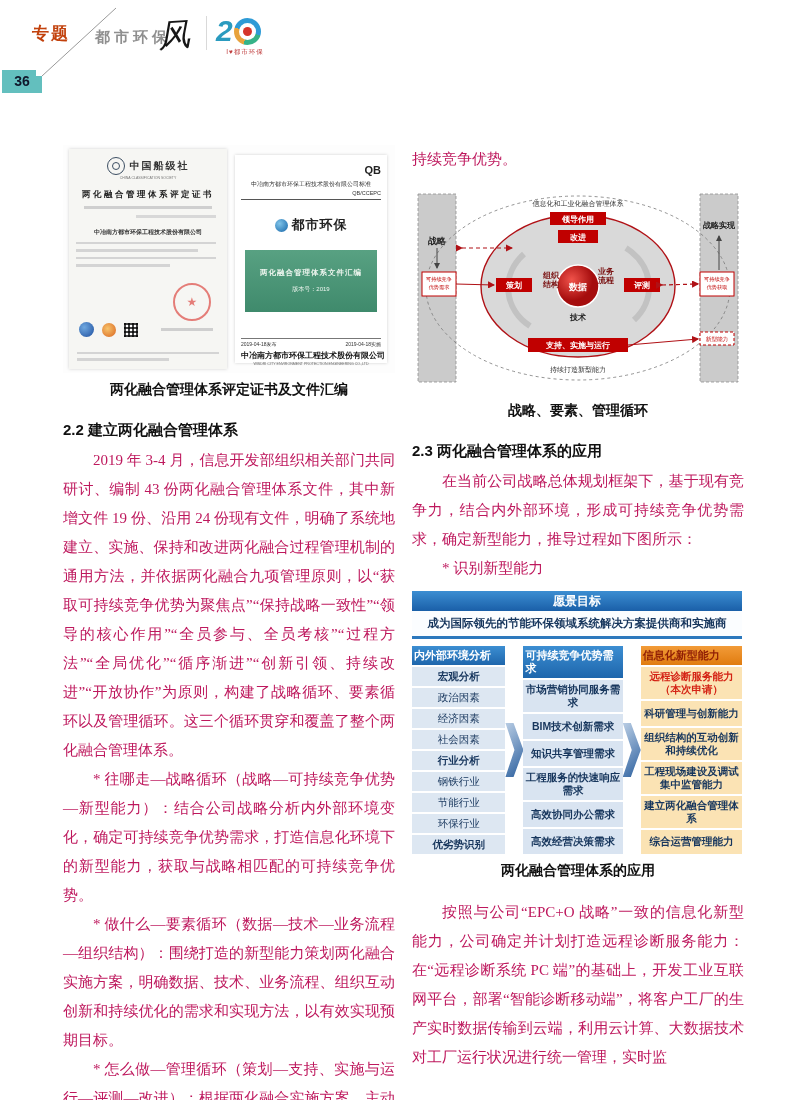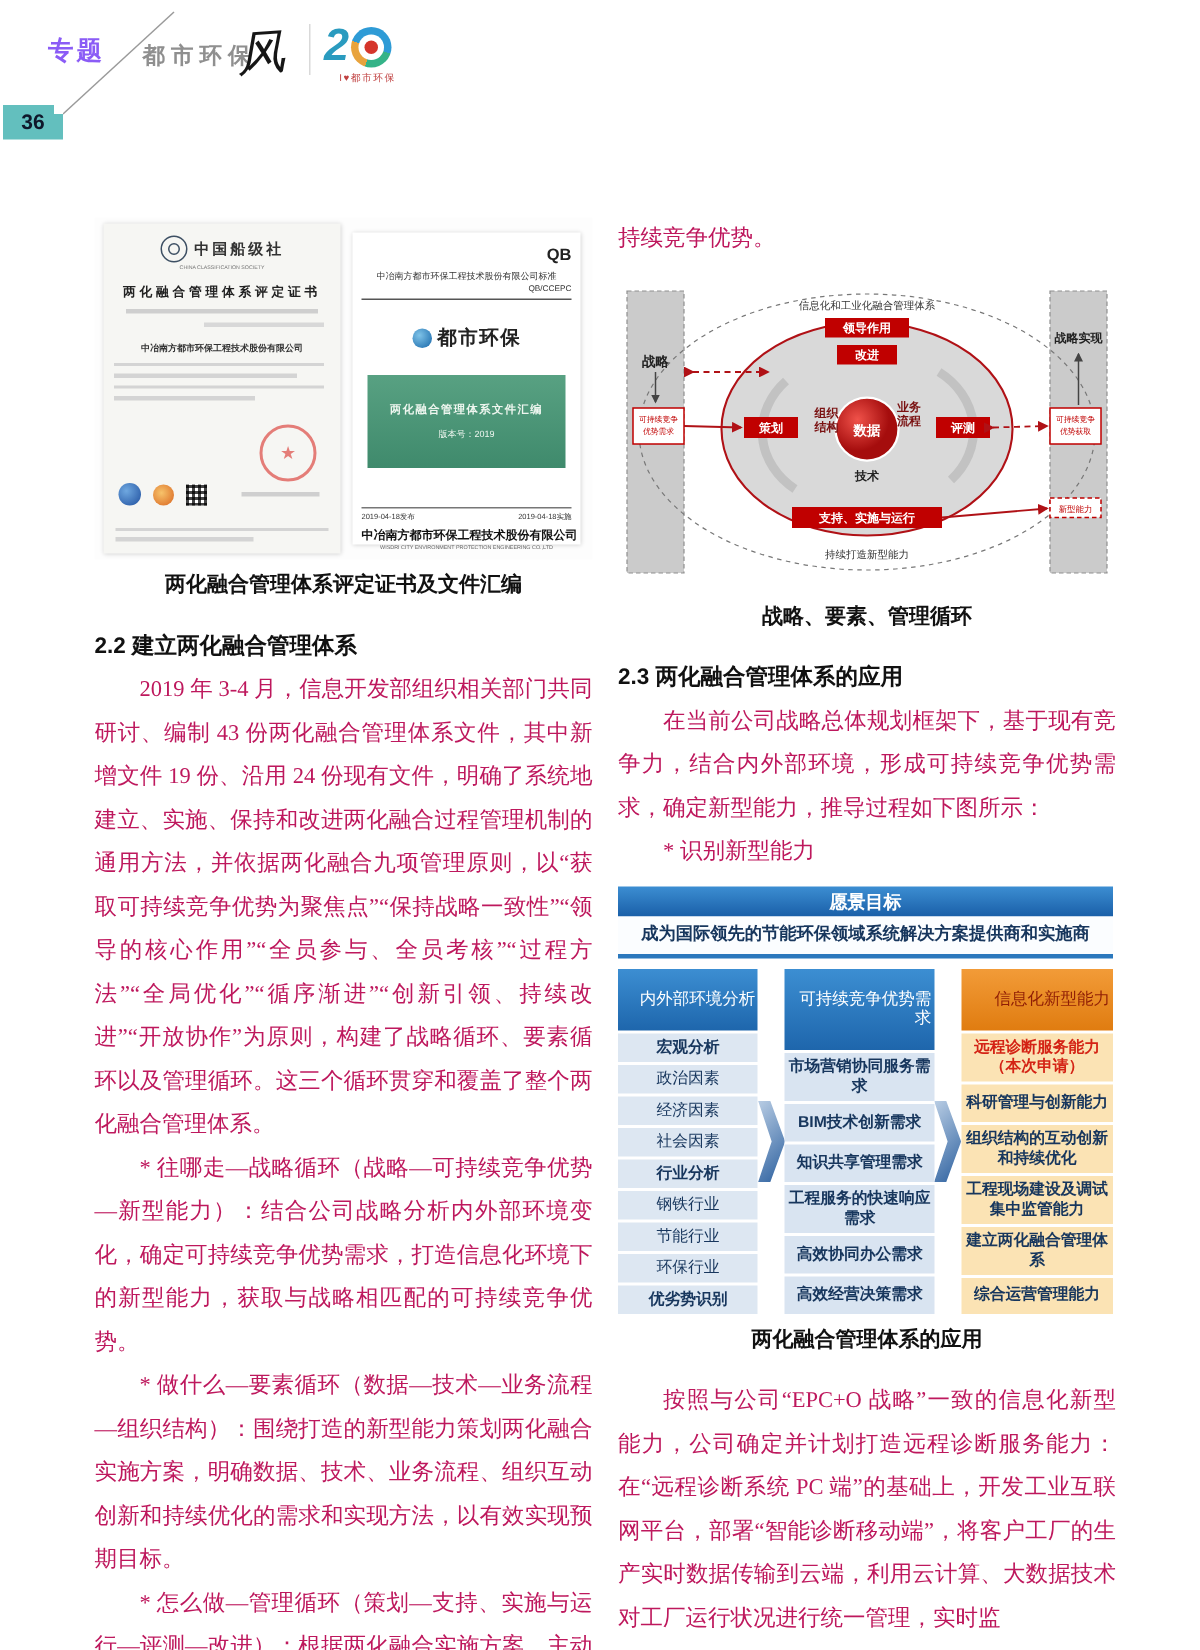--- a/index.html
+++ b/index.html
@@ -1,21 +1,21 @@
 <!DOCTYPE html>
 <html><head>
 <meta charset="utf-8">
 <style>
   html,body{margin:0;padding:0;}
   body{
     width:800px;height:1100px;position:relative;background:#ffffff;
     font-family:"Liberation Sans",sans-serif;color:#222;overflow:hidden;
   }
   
-  .hdr-section{position:absolute;left:32px;top:22px;font-size:17px;font-weight:bold;color:#8b5cf6;letter-spacing:2px;}
+  .hdr-section{position:absolute;left:32px;top:22px;font-size:17px;font-weight:bold;color:#c2410c;letter-spacing:2px;}
   .hdr-line{position:absolute;left:36px;top:4px;}
   .hdr-line line{stroke:#9a9a9a;stroke-width:1;}
   .masthead{position:absolute;left:95px;top:28px;font-family:"Liberation Serif",serif;font-size:15px;font-weight:bold;color:#8f8f8f;letter-spacing:4px;}
   .masthead-mark{position:absolute;left:158px;top:14px;font-family:"DejaVu Serif",serif;font-size:32px;font-style:italic;color:#161616;transform:rotate(-4deg);}
   .hdr-divider{position:absolute;left:206px;top:16px;width:1px;height:34px;background:#d9d9d9;}
   .logo20{position:absolute;left:216px;top:16px;width:58px;}
   .logo20 .n2{font-size:30px;font-weight:bold;font-style:italic;color:#2a9bbf;line-height:30px;display:inline-block;}
   .ring0{display:inline-block;vertical-align:top;margin-left:1px;width:27px;height:27px;border-radius:50%;
     background:conic-gradient(#2e9bd6 0 30%, #35b388 30% 55%, #e8a33d 55% 80%, #2e9bd6 80% 100%);position:relative;top:2px;}
   .ring0 .inner{position:absolute;left:5px;top:5px;width:17px;height:17px;border-radius:50%;background:#ffffff;}
@@ -83,22 +83,22 @@
   .fig3{width:330px;margin-top:8px;}
   .f3-vtitle{height:20px;line-height:20px;text-align:center;color:#fff;font-size:12px;font-weight:bold;
     background:linear-gradient(#3c8ed2,#1a5fa8);}
   .f3-vtext{height:25px;line-height:25px;text-align:center;color:#17365d;font-size:11.5px;font-weight:bold;
     background:#fbfdff;border-bottom:3px solid #2b78bd;white-space:nowrap;}
   .f3-cols{display:flex;margin-top:7px;align-items:stretch;}
   .f3-col{display:flex;flex-direction:column;gap:2px;}
   .f3-col.c1{width:96px;}
   .f3-col.c2{width:102px;}
   .f3-col.c3{width:104px;}
-  .f3-head{background:linear-gradient(#3c8ed2,#1e66ac);color:#fff;font-size:11px;font-weight:normal;
-    text-align:right;padding:14px 2px;line-height:13px;}
+  .f3-head{background:linear-gradient(#3c8ed2,#1e66ac);color:#fff;font-size:11px;font-weight:bold;
+    text-align:left;padding:3px 2px;line-height:13px;}
   .f3-head.orange{background:linear-gradient(#f29b38,#e07c10);color:#8f1d05;}
   .f3-cell{background:#dde7f2;color:#17365d;font-size:10.5px;text-align:center;padding:3px 2px;line-height:13px;
     display:flex;align-items:center;justify-content:center;flex:1;}
   .f3-col.c2 .f3-cell{background:#d9e4f1;font-weight:bold;}
   .f3-col.c3 .f3-cell{background:#fbe3b4;font-weight:bold;}
   .f3-cell.bold{font-weight:bold;}
   .f3-cell.red{color:#d42315;font-weight:bold;}
   .f3-arrowwrap{flex:1;display:flex;align-items:center;justify-content:center;}
   .f3-arrow{width:18px;height:54px;background:linear-gradient(135deg,#b9cde4,#2b5f9e);
     clip-path:polygon(0 0,45% 0,100% 50%,45% 100%,0 100%,50% 50%);}

